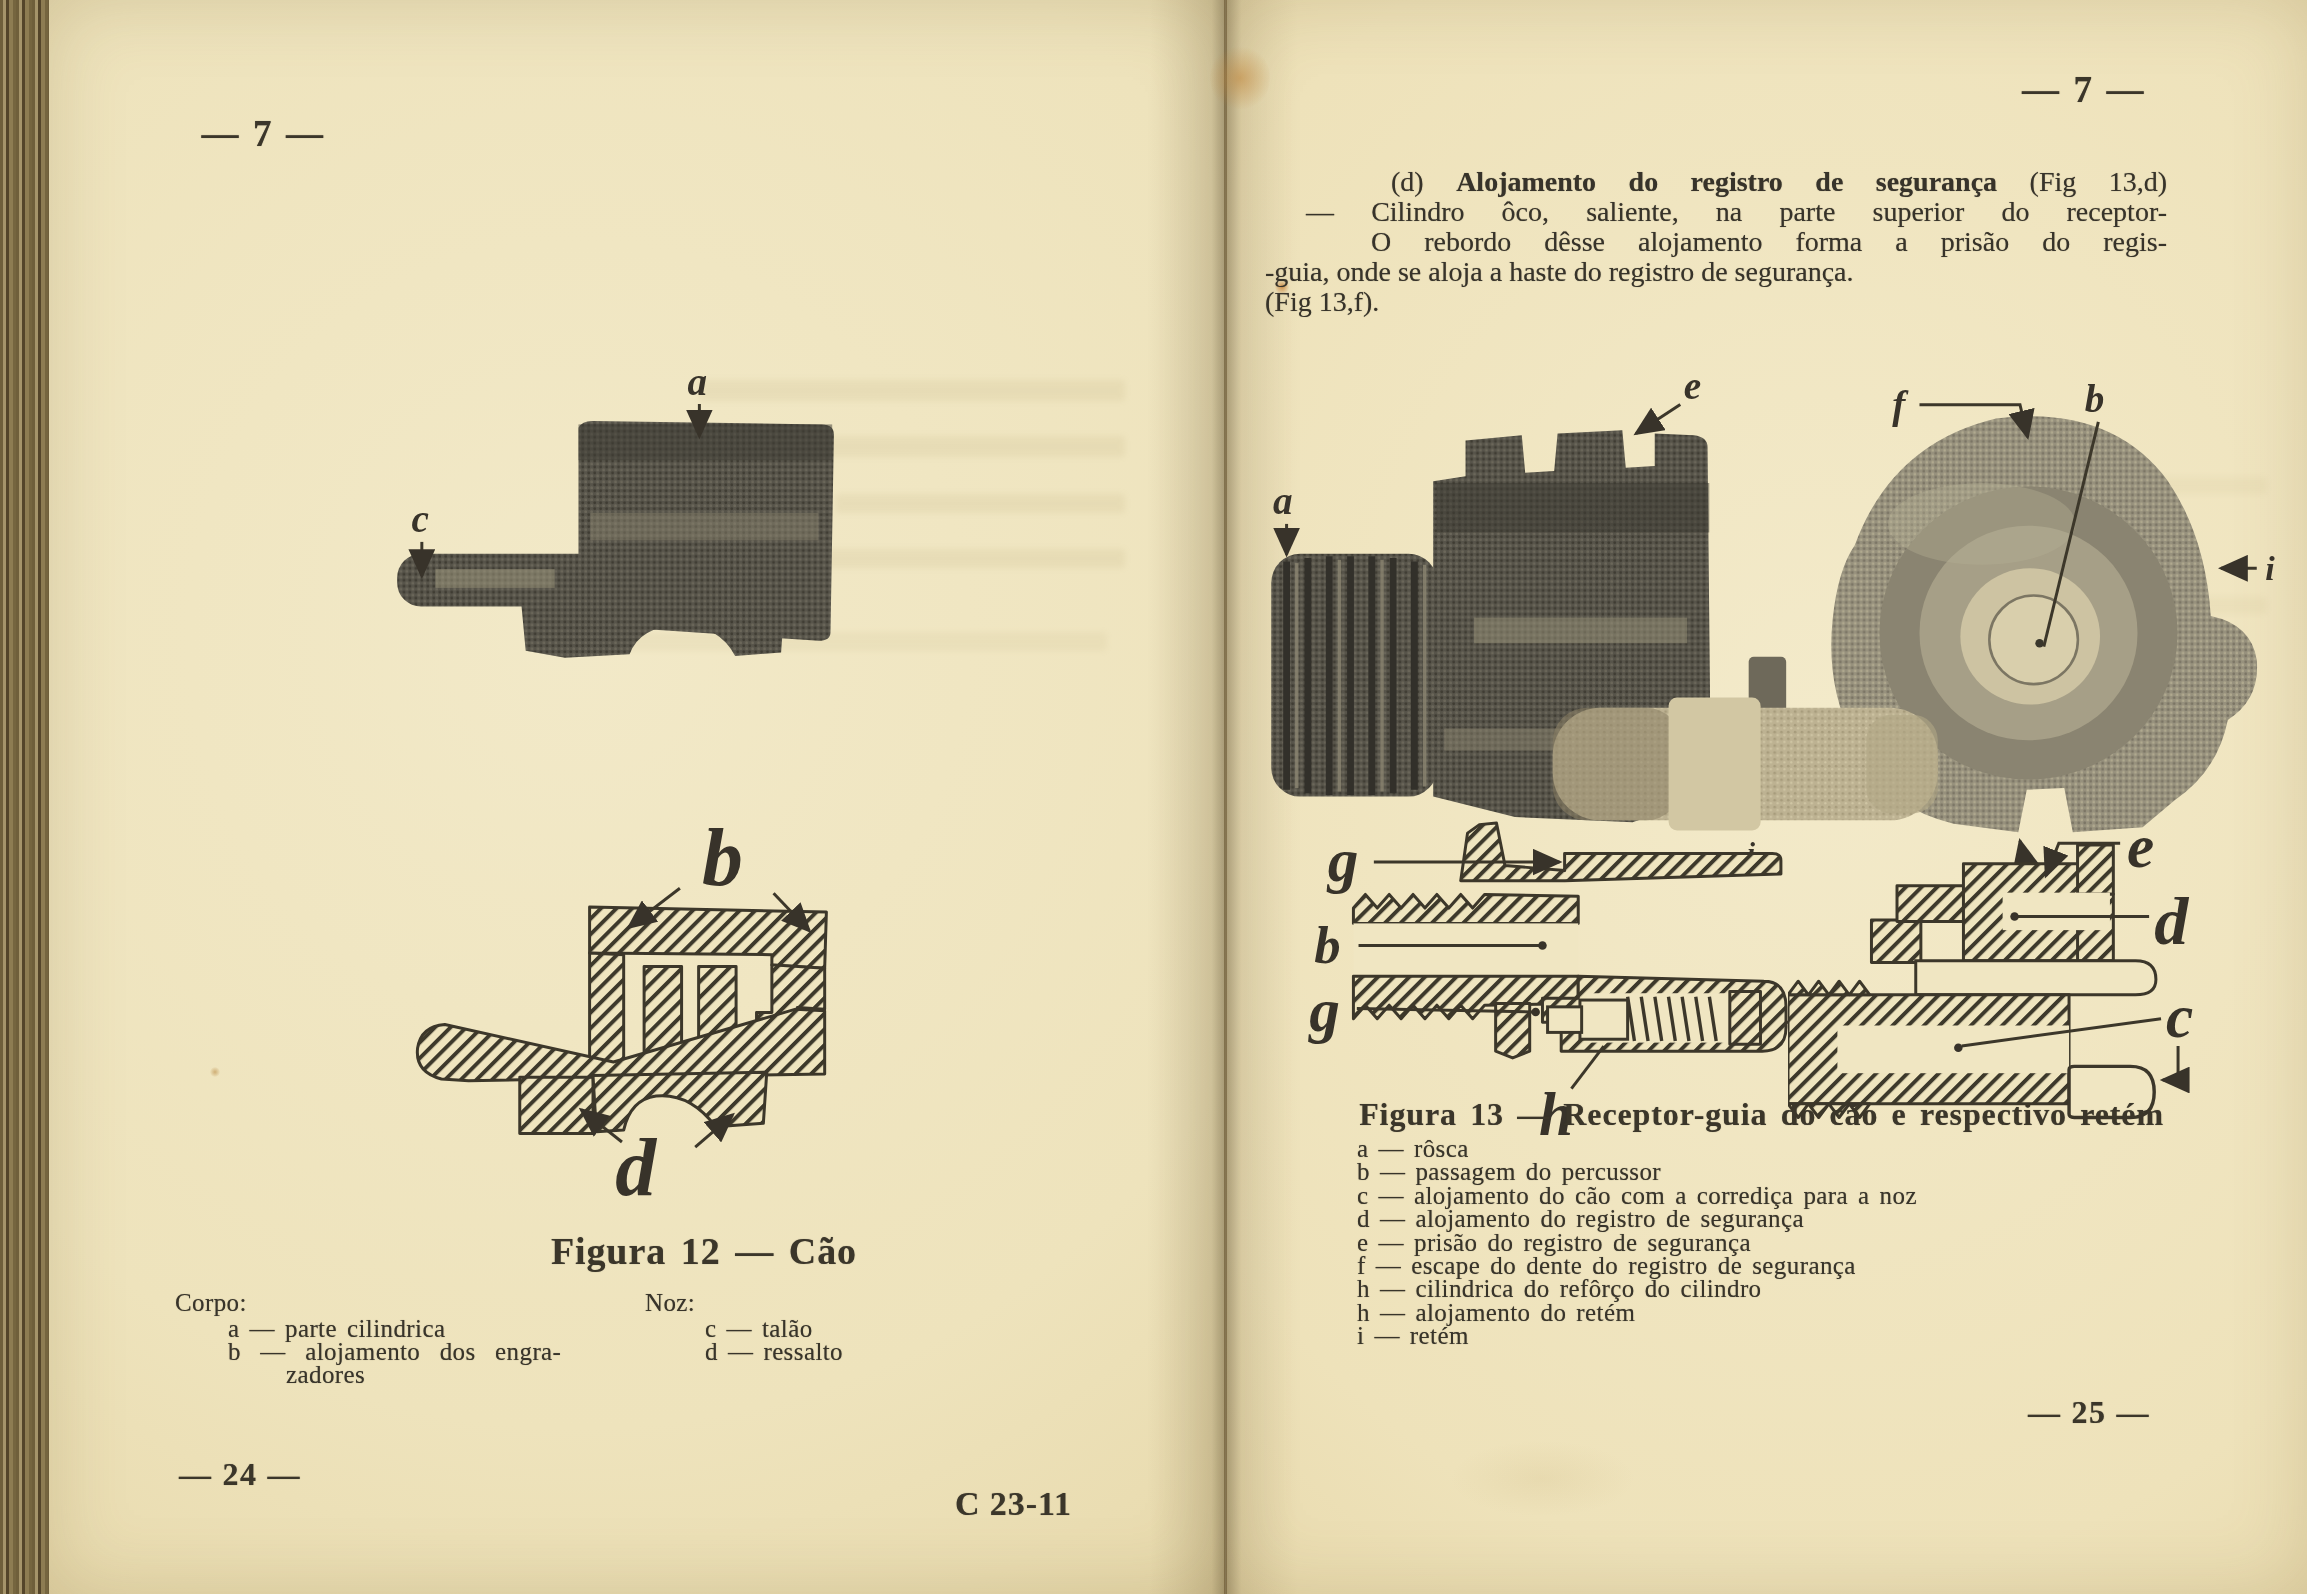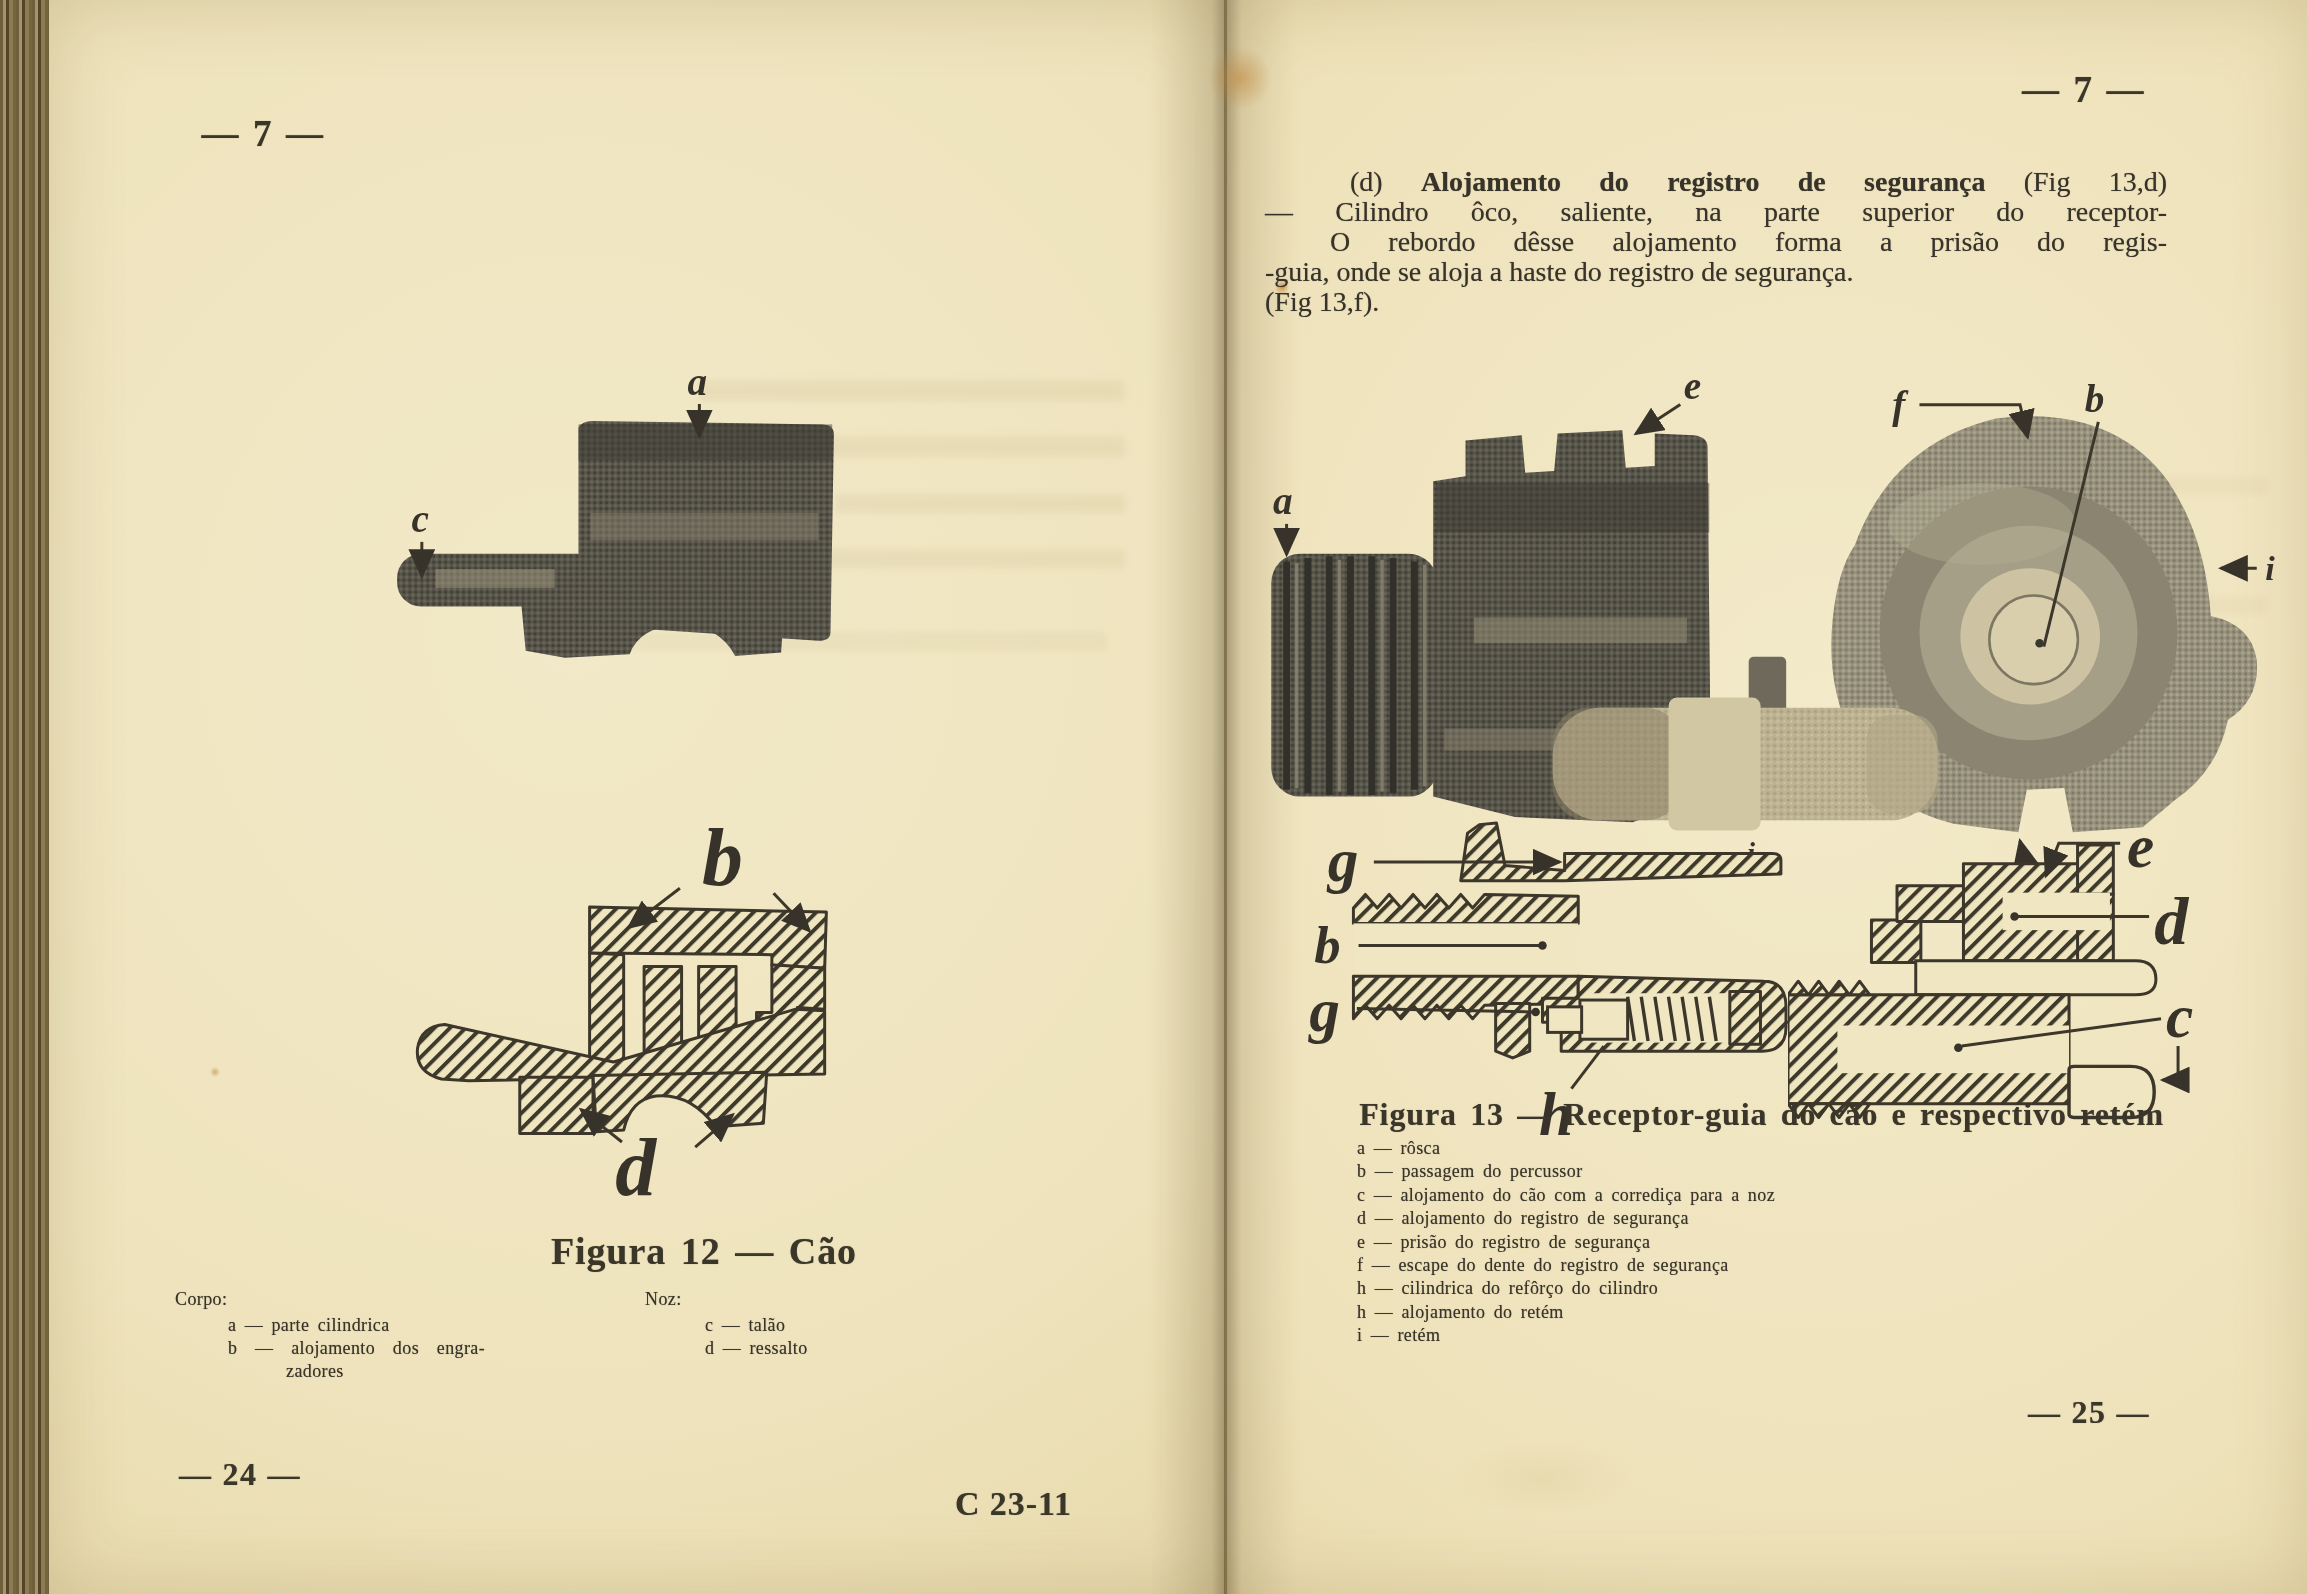--- a/index.html
+++ b/index.html
@@ -22,24 +22,24 @@
 
   .ghost{position:absolute;background:#a8955f;opacity:.11;filter:blur(3.4px);border-radius:3.4px;}
   .speck{position:absolute;border-radius:50%;}
 
   
   .t{position:absolute;white-space:nowrap;}
   .pg-header{font-weight:bold;font-size:37px;letter-spacing:2.6px;text-align:center;}
   .caption{font-weight:bold;letter-spacing:0.9px;word-spacing:4.3px;text-align:right;white-space:nowrap;}
   .para{position:absolute;left:1265px;top:167px;width:902px;font-size:28px;color:#37332a;}
   .para .pl{height:30px;line-height:30px;white-space:nowrap;}
-  .para .jl{white-space:normal;text-align:justify;text-align-last:justify;text-justify:inter-word;}
+  .para .jl{white-space:normal;text-align:justify;text-align-last:justify;text-justify:inter-word;margin-left:41px;}
   .para .ind1{padding-left:85px;}
   .para .ind2{text-indent:65px;}
-  .leg{position:absolute;font-size:18px;color:#38342a;letter-spacing:0.4px;word-spacing:3.4px;white-space:nowrap;}
+  .leg{position:absolute;font-size:25px;color:#38342a;letter-spacing:0.4px;word-spacing:3.4px;white-space:nowrap;}
   .leg-wide{word-spacing:12.8px;}
   .r-legend div{height:23.4px;line-height:23.4px;}
   .pagenum{font-weight:bold;font-size:32px;letter-spacing:1.7px;}
   .doccode{font-weight:bold;font-size:34px;letter-spacing:0.9px;}
   .t, .leg, .caption, .para{text-shadow:0 0 0.9px rgba(59,54,42,.55);}
 
   
   .art{position:absolute;}
   .fig-letter{font-family:"Liberation Serif","DejaVu Serif",serif;font-style:italic;font-weight:bold;fill:#38332a;}
   .hatched{fill:url(#h1);stroke:#3c372a;stroke-width:3.5;stroke-linejoin:round;}

